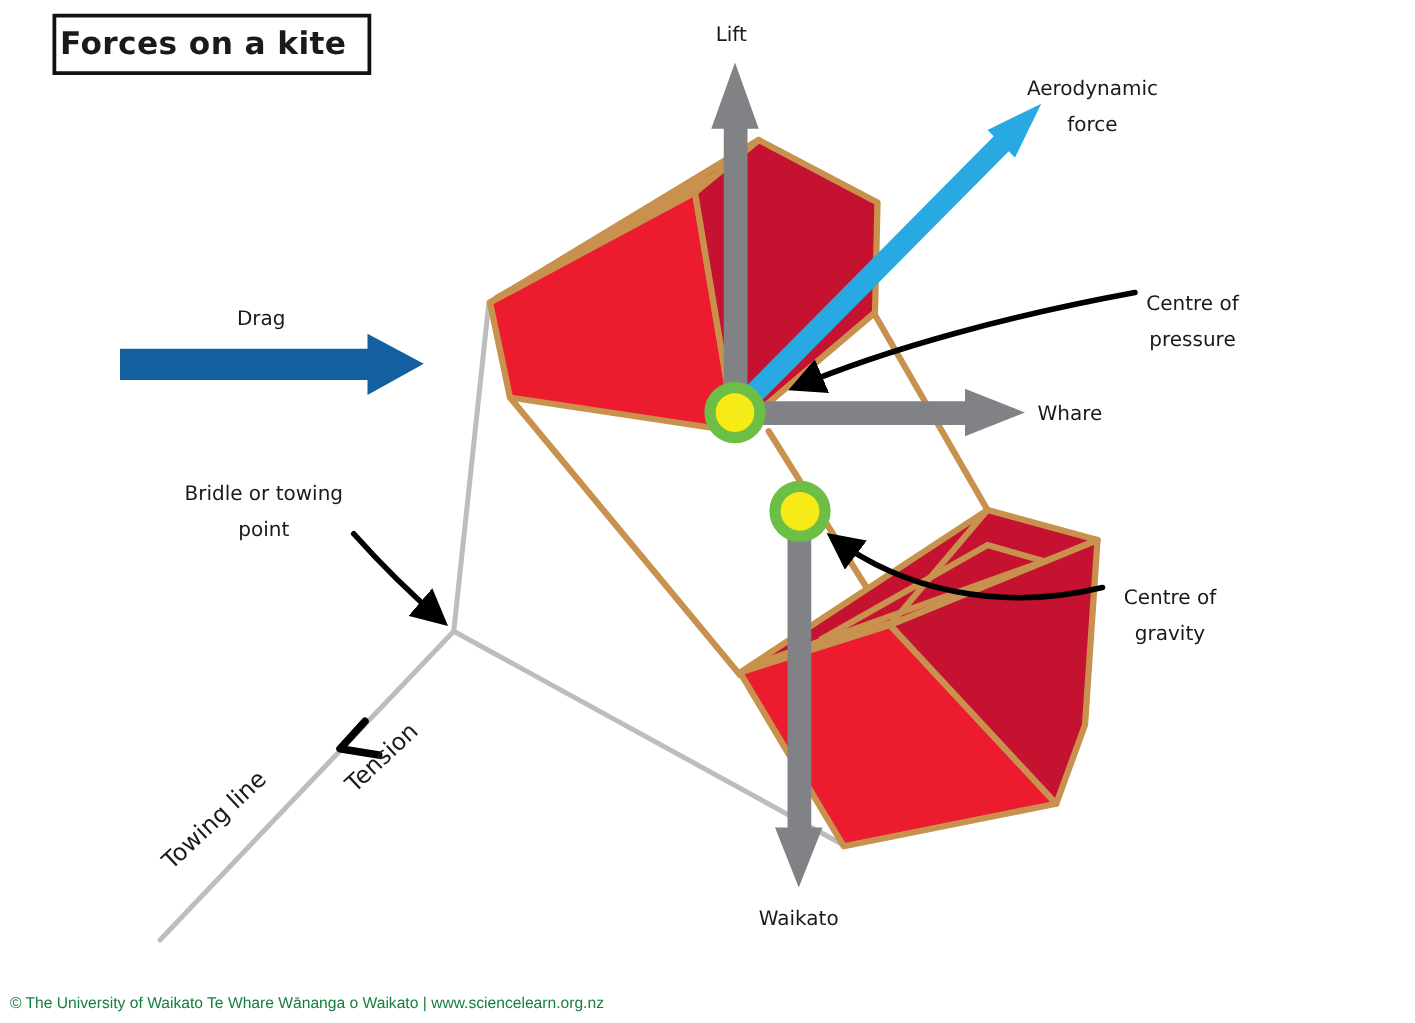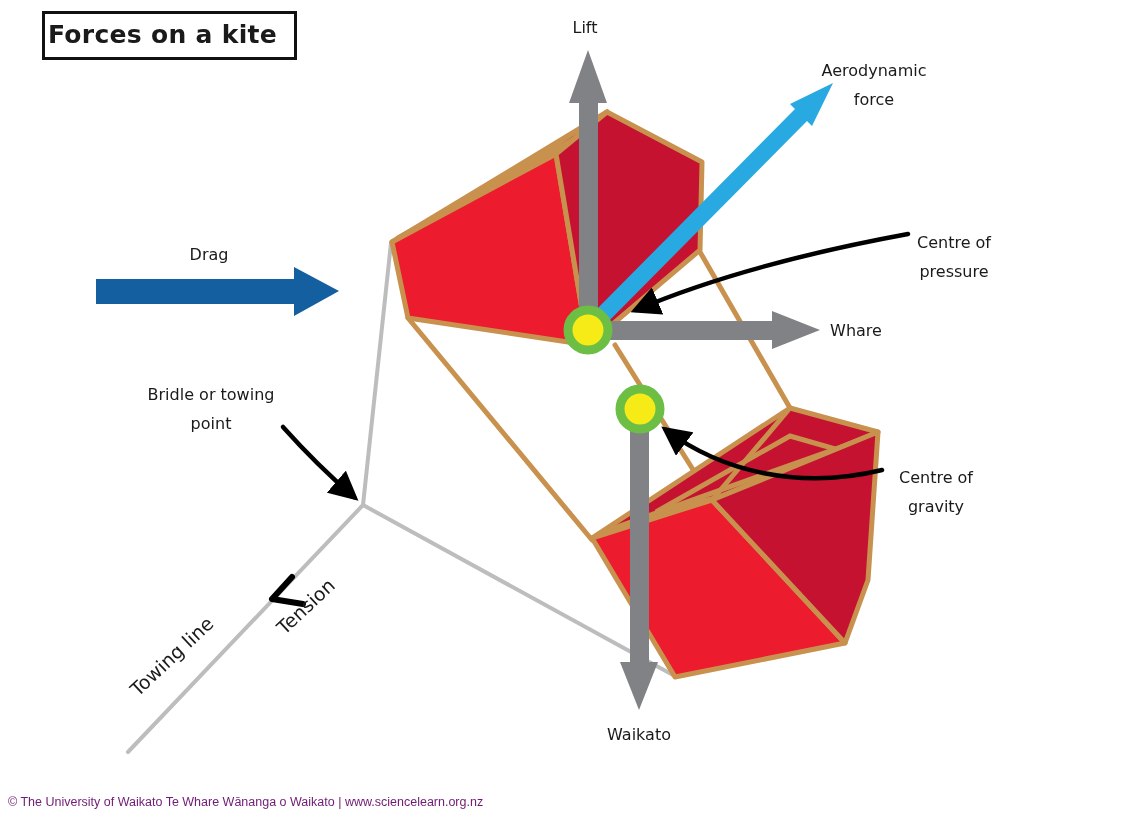--- a/index.html
+++ b/index.html
@@ -12,21 +12,21 @@
   .grayline{stroke:#BDBDBD;stroke-width:4;fill:none;stroke-linecap:round;}
   .blkcurve{stroke:#000;stroke-width:4.5;fill:none;stroke-linecap:round;}
   .marker-ring{stroke:#6CBE45;stroke-width:9;}
   .noline{stroke:none;}
   
   .lbl{position:absolute;font-size:16px;line-height:29px;text-align:center;white-space:nowrap;}
   .lbl.wrap{white-space:normal;margin-top:15px;}
   .rot{transform:rotate(-43deg);transform-origin:center center;}
   .title-box{position:absolute;left:42px;top:11px;border:3.5px solid #111;background:#fff;
              padding:6px 17px 8px 3px;font-size:25px;font-weight:bold;letter-spacing:.3px;}
-  .footer{position:absolute;left:8px;top:795px;font-size:12.5px;color:#701a75;
+  .footer{position:absolute;left:8px;top:795px;font-size:12.5px;color:#15803d;
           font-family:"Liberation Sans",sans-serif;}
 </style>
 </head>
 <body>
 
 <div class="canvas">
 
   <svg class="diagram" width="1132" height="818" viewBox="0 0 1132 818">
     <defs>
       <marker id="blkhead" viewBox="0 0 10 10" refX="8" refY="5" markerWidth="6.5" markerHeight="6.5" orient="auto-start-reverse">

